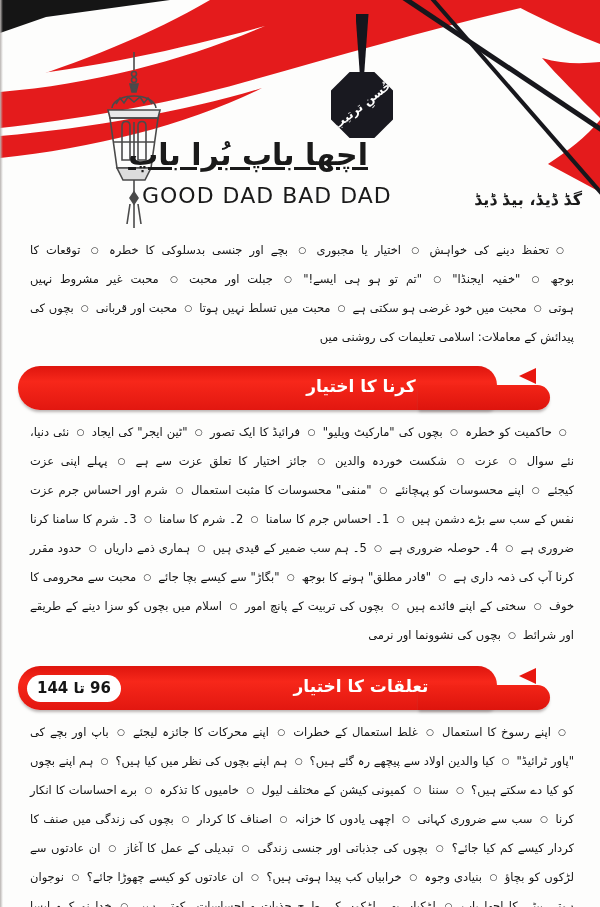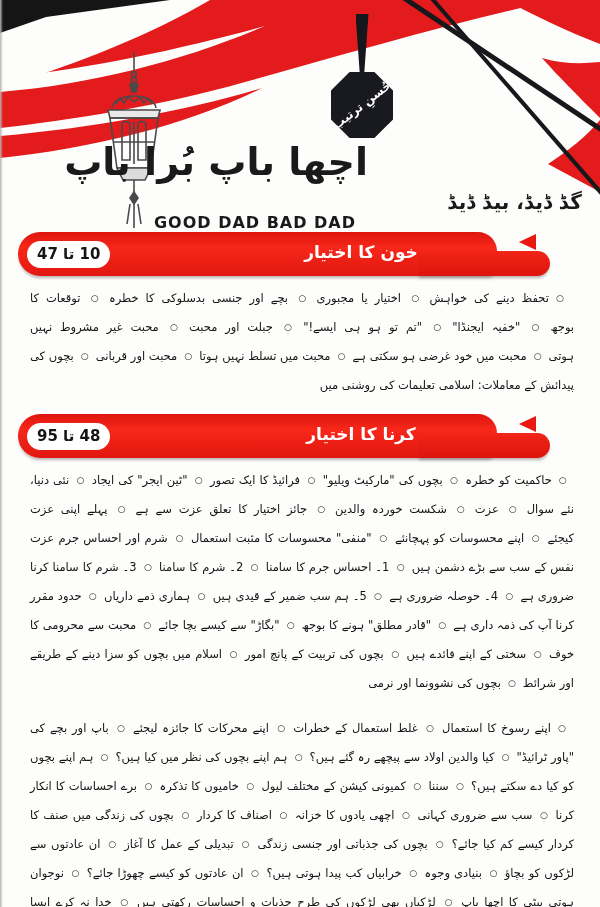--- a/index.html
+++ b/index.html
@@ -15,23 +15,23 @@
   .lantern{position:absolute;left:94px;top:52px;z-index:3;}
   .pendant{position:absolute;left:330px;top:14px;z-index:4;width:64px;text-align:center;}
   .pendant .stem{width:13px;height:58px;margin:0 auto;background:#16161d;
     clip-path:polygon(0 0,100% 0,68% 100%,32% 100%);}
   .pendant .octagon{width:62px;height:66px;background:#191920;margin:0 auto;
     clip-path:polygon(30% 0,70% 0,100% 28%,100% 72%,70% 100%,30% 100%,0 72%,0 28%);
     display:flex;align-items:center;justify-content:center;}
   .pendant .octagon span{display:block;transform:rotate(-38deg);color:#fff;
     font-size:12px;font-weight:bold;white-space:nowrap;direction:rtl;}
   .title-block{position:absolute;left:142px;top:126px;width:226px;text-align:center;z-index:3;}
-  .title-urdu{font-size:38px;font-weight:bold;direction:rtl;white-space:nowrap;line-height:1.9;}
-  .title-english{font-size:16px;font-weight:bold;letter-spacing:1px;white-space:nowrap;margin-top:15px;}
-  .title-translit{position:absolute;right:18px;top:190px;font-size:20px;font-weight:bold;
+  .title-urdu{font-size:30px;font-weight:bold;direction:rtl;white-space:nowrap;line-height:1.9;text-decoration:underline;}
+  .title-english{font-size:22px;font-weight:normal;letter-spacing:1px;white-space:nowrap;margin-top:0px;}
+  .title-translit{position:absolute;right:18px;top:190px;font-size:16px;font-weight:bold;
     direction:rtl;white-space:nowrap;z-index:3;}
   
   .section-bar{position:relative;height:46px;}
   .bar-main{position:absolute;left:18px;right:103px;top:0;height:44px;
     background:linear-gradient(180deg,#de150e,#f7271a 35%,#e21710);
     border-radius:23px 20px 10px 23px;
     box-shadow:0 3px 3px -1px rgba(130,120,120,.55);}
   .bar-ext{position:absolute;right:50px;bottom:2px;width:132px;height:25px;
     background:linear-gradient(180deg,#f32417,#dd140d);
     border-radius:0 13px 13px 0;
@@ -109,37 +109,36 @@
     </div>
 
     <div class="title-block">
       <div class="title-urdu">اچھا باپ بُرا باپ</div>
       <div class="title-english">GOOD DAD BAD DAD</div>
     </div>
     <div class="title-translit">گڈ ڈیڈ، بیڈ ڈیڈ</div>
   </div>
 
   <div class="section s1">
-    <div class="section-bar">
-      <div class="bar-main"></div>
-      <div class="bar-ext"></div>
-      <div class="bar-arrow"></div>
-      <div class="pages-pill">10 تا 47</div>
-      <div class="bar-title">خون کا اختیار</div>
-    </div>
     <p class="toc-list"><span class="bullet">○</span><span class="toc-item">تحفظ دینے کی خواہش</span><span class="bullet">○</span><span class="toc-item">اختیار یا مجبوری</span><span class="bullet">○</span><span class="toc-item">بچے اور جنسی بدسلوکی کا خطرہ</span><span class="bullet">○</span><span class="toc-item">توقعات کا بوجھ</span><span class="bullet">○</span><span class="toc-item">"خفیہ ایجنڈا"</span><span class="bullet">○</span><span class="toc-item">"تم تو ہو ہی ایسے!"</span><span class="bullet">○</span><span class="toc-item">جبلت اور محبت</span><span class="bullet">○</span><span class="toc-item">محبت غیر مشروط نہیں ہوتی</span><span class="bullet">○</span><span class="toc-item">محبت میں خود غرضی ہو سکتی ہے</span><span class="bullet">○</span><span class="toc-item">محبت میں تسلط نہیں ہوتا</span><span class="bullet">○</span><span class="toc-item">محبت اور قربانی</span><span class="bullet">○</span><span class="toc-item">بچوں کی پیدائش کے معاملات: اسلامی تعلیمات کی روشنی میں</span></p>
   </div>
 
   <div class="section s2">
     <div class="section-bar">
       <div class="bar-main"></div>
       <div class="bar-ext"></div>
       <div class="bar-arrow"></div>
-      <div class="pages-pill">48 تا 95</div>
       <div class="bar-title">کرنا کا اختیار</div>
     </div>
     <p class="toc-list"><span class="bullet">○</span><span class="toc-item">حاکمیت کو خطرہ</span><span class="bullet">○</span><span class="toc-item">بچوں کی "مارکیٹ ویلیو"</span><span class="bullet">○</span><span class="toc-item">فرائیڈ کا ایک تصور</span><span class="bullet">○</span><span class="toc-item">"ٹین ایجر" کی ایجاد</span><span class="bullet">○</span><span class="toc-item">نئی دنیا، نئے سوال</span><span class="bullet">○</span><span class="toc-item">عزت</span><span class="bullet">○</span><span class="toc-item">شکست خوردہ والدین</span><span class="bullet">○</span><span class="toc-item">جائز اختیار کا تعلق عزت سے ہے</span><span class="bullet">○</span><span class="toc-item">پہلے اپنی عزت کیجئے</span><span class="bullet">○</span><span class="toc-item">اپنے محسوسات کو پہچانئے</span><span class="bullet">○</span><span class="toc-item">"منفی" محسوسات کا مثبت استعمال</span><span class="bullet">○</span><span class="toc-item">شرم اور احساس جرم عزت نفس کے سب سے بڑے دشمن ہیں</span><span class="bullet">○</span><span class="toc-item">1۔ احساس جرم کا سامنا</span><span class="bullet">○</span><span class="toc-item">2۔ شرم کا سامنا</span><span class="bullet">○</span><span class="toc-item">3۔ شرم کا سامنا کرنا ضروری ہے</span><span class="bullet">○</span><span class="toc-item">4۔ حوصلہ ضروری ہے</span><span class="bullet">○</span><span class="toc-item">5۔ ہم سب ضمیر کے قیدی ہیں</span><span class="bullet">○</span><span class="toc-item">ہماری ذمے داریاں</span><span class="bullet">○</span><span class="toc-item">حدود مقرر کرنا آپ کی ذمہ داری ہے</span><span class="bullet">○</span><span class="toc-item">"قادر مطلق" ہونے کا بوجھ</span><span class="bullet">○</span><span class="toc-item">"بگاڑ" سے کیسے بچا جائے</span><span class="bullet">○</span><span class="toc-item">محبت سے محرومی کا خوف</span><span class="bullet">○</span><span class="toc-item">سختی کے اپنے فائدے ہیں</span><span class="bullet">○</span><span class="toc-item">بچوں کی تربیت کے پانچ امور</span><span class="bullet">○</span><span class="toc-item">اسلام میں بچوں کو سزا دینے کے طریقے اور شرائط</span><span class="bullet">○</span><span class="toc-item">بچوں کی نشوونما اور نرمی</span></p>
   </div>
 
   <div class="section s3">
+    <div class="section-bar">
+      <div class="bar-main"></div>
+      <div class="bar-ext"></div>
+      <div class="bar-arrow"></div>
+      <div class="pages-pill">96 تا 144</div>
+      <div class="bar-title">تعلقات کا اختیار</div>
+    </div>
     <p class="toc-list"><span class="bullet">○</span><span class="toc-item">اپنے رسوخ کا استعمال</span><span class="bullet">○</span><span class="toc-item">غلط استعمال کے خطرات</span><span class="bullet">○</span><span class="toc-item">اپنے محرکات کا جائزہ لیجئے</span><span class="bullet">○</span><span class="toc-item">باپ اور بچے کی "پاور ٹرائیڈ"</span><span class="bullet">○</span><span class="toc-item">کیا والدین اولاد سے پیچھے رہ گئے ہیں؟</span><span class="bullet">○</span><span class="toc-item">ہم اپنے بچوں کی نظر میں کیا ہیں؟</span><span class="bullet">○</span><span class="toc-item">ہم اپنے بچوں کو کیا دے سکتے ہیں؟</span><span class="bullet">○</span><span class="toc-item">سننا</span><span class="bullet">○</span><span class="toc-item">کمیونی کیشن کے مختلف لیول</span><span class="bullet">○</span><span class="toc-item">خامیوں کا تذکرہ</span><span class="bullet">○</span><span class="toc-item">برے احساسات کا انکار کرنا</span><span class="bullet">○</span><span class="toc-item">سب سے ضروری کہانی</span><span class="bullet">○</span><span class="toc-item">اچھی یادوں کا خزانہ</span><span class="bullet">○</span><span class="toc-item">اصناف کا کردار</span><span class="bullet">○</span><span class="toc-item">بچوں کی زندگی میں صنف کا کردار کیسے کم کیا جائے؟</span><span class="bullet">○</span><span class="toc-item">بچوں کی جذباتی اور جنسی زندگی</span><span class="bullet">○</span><span class="toc-item">تبدیلی کے عمل کا آغاز</span><span class="bullet">○</span><span class="toc-item">ان عادتوں سے لڑکوں کو بچاؤ</span><span class="bullet">○</span><span class="toc-item">بنیادی وجوہ</span><span class="bullet">○</span><span class="toc-item">خرابیاں کب پیدا ہوتی ہیں؟</span><span class="bullet">○</span><span class="toc-item">ان عادتوں کو کیسے چھوڑا جائے؟</span><span class="bullet">○</span><span class="toc-item">نوجوان ہوتی بیٹی کا اچھا باپ</span><span class="bullet">○</span><span class="toc-item">لڑکیاں بھی لڑکوں کی طرح جذبات و احساسات رکھتی ہیں</span><span class="bullet">○</span><span class="toc-item">خدا نہ کرے ایسا ہو۔۔۔۔۔ لیکن اگر ہو جائے تو۔۔۔۔۔</span><span class="bullet">○</span><span class="toc-item">والدین کا کردار</span></p>
   </div>
 </div>
 
 </body></html>

